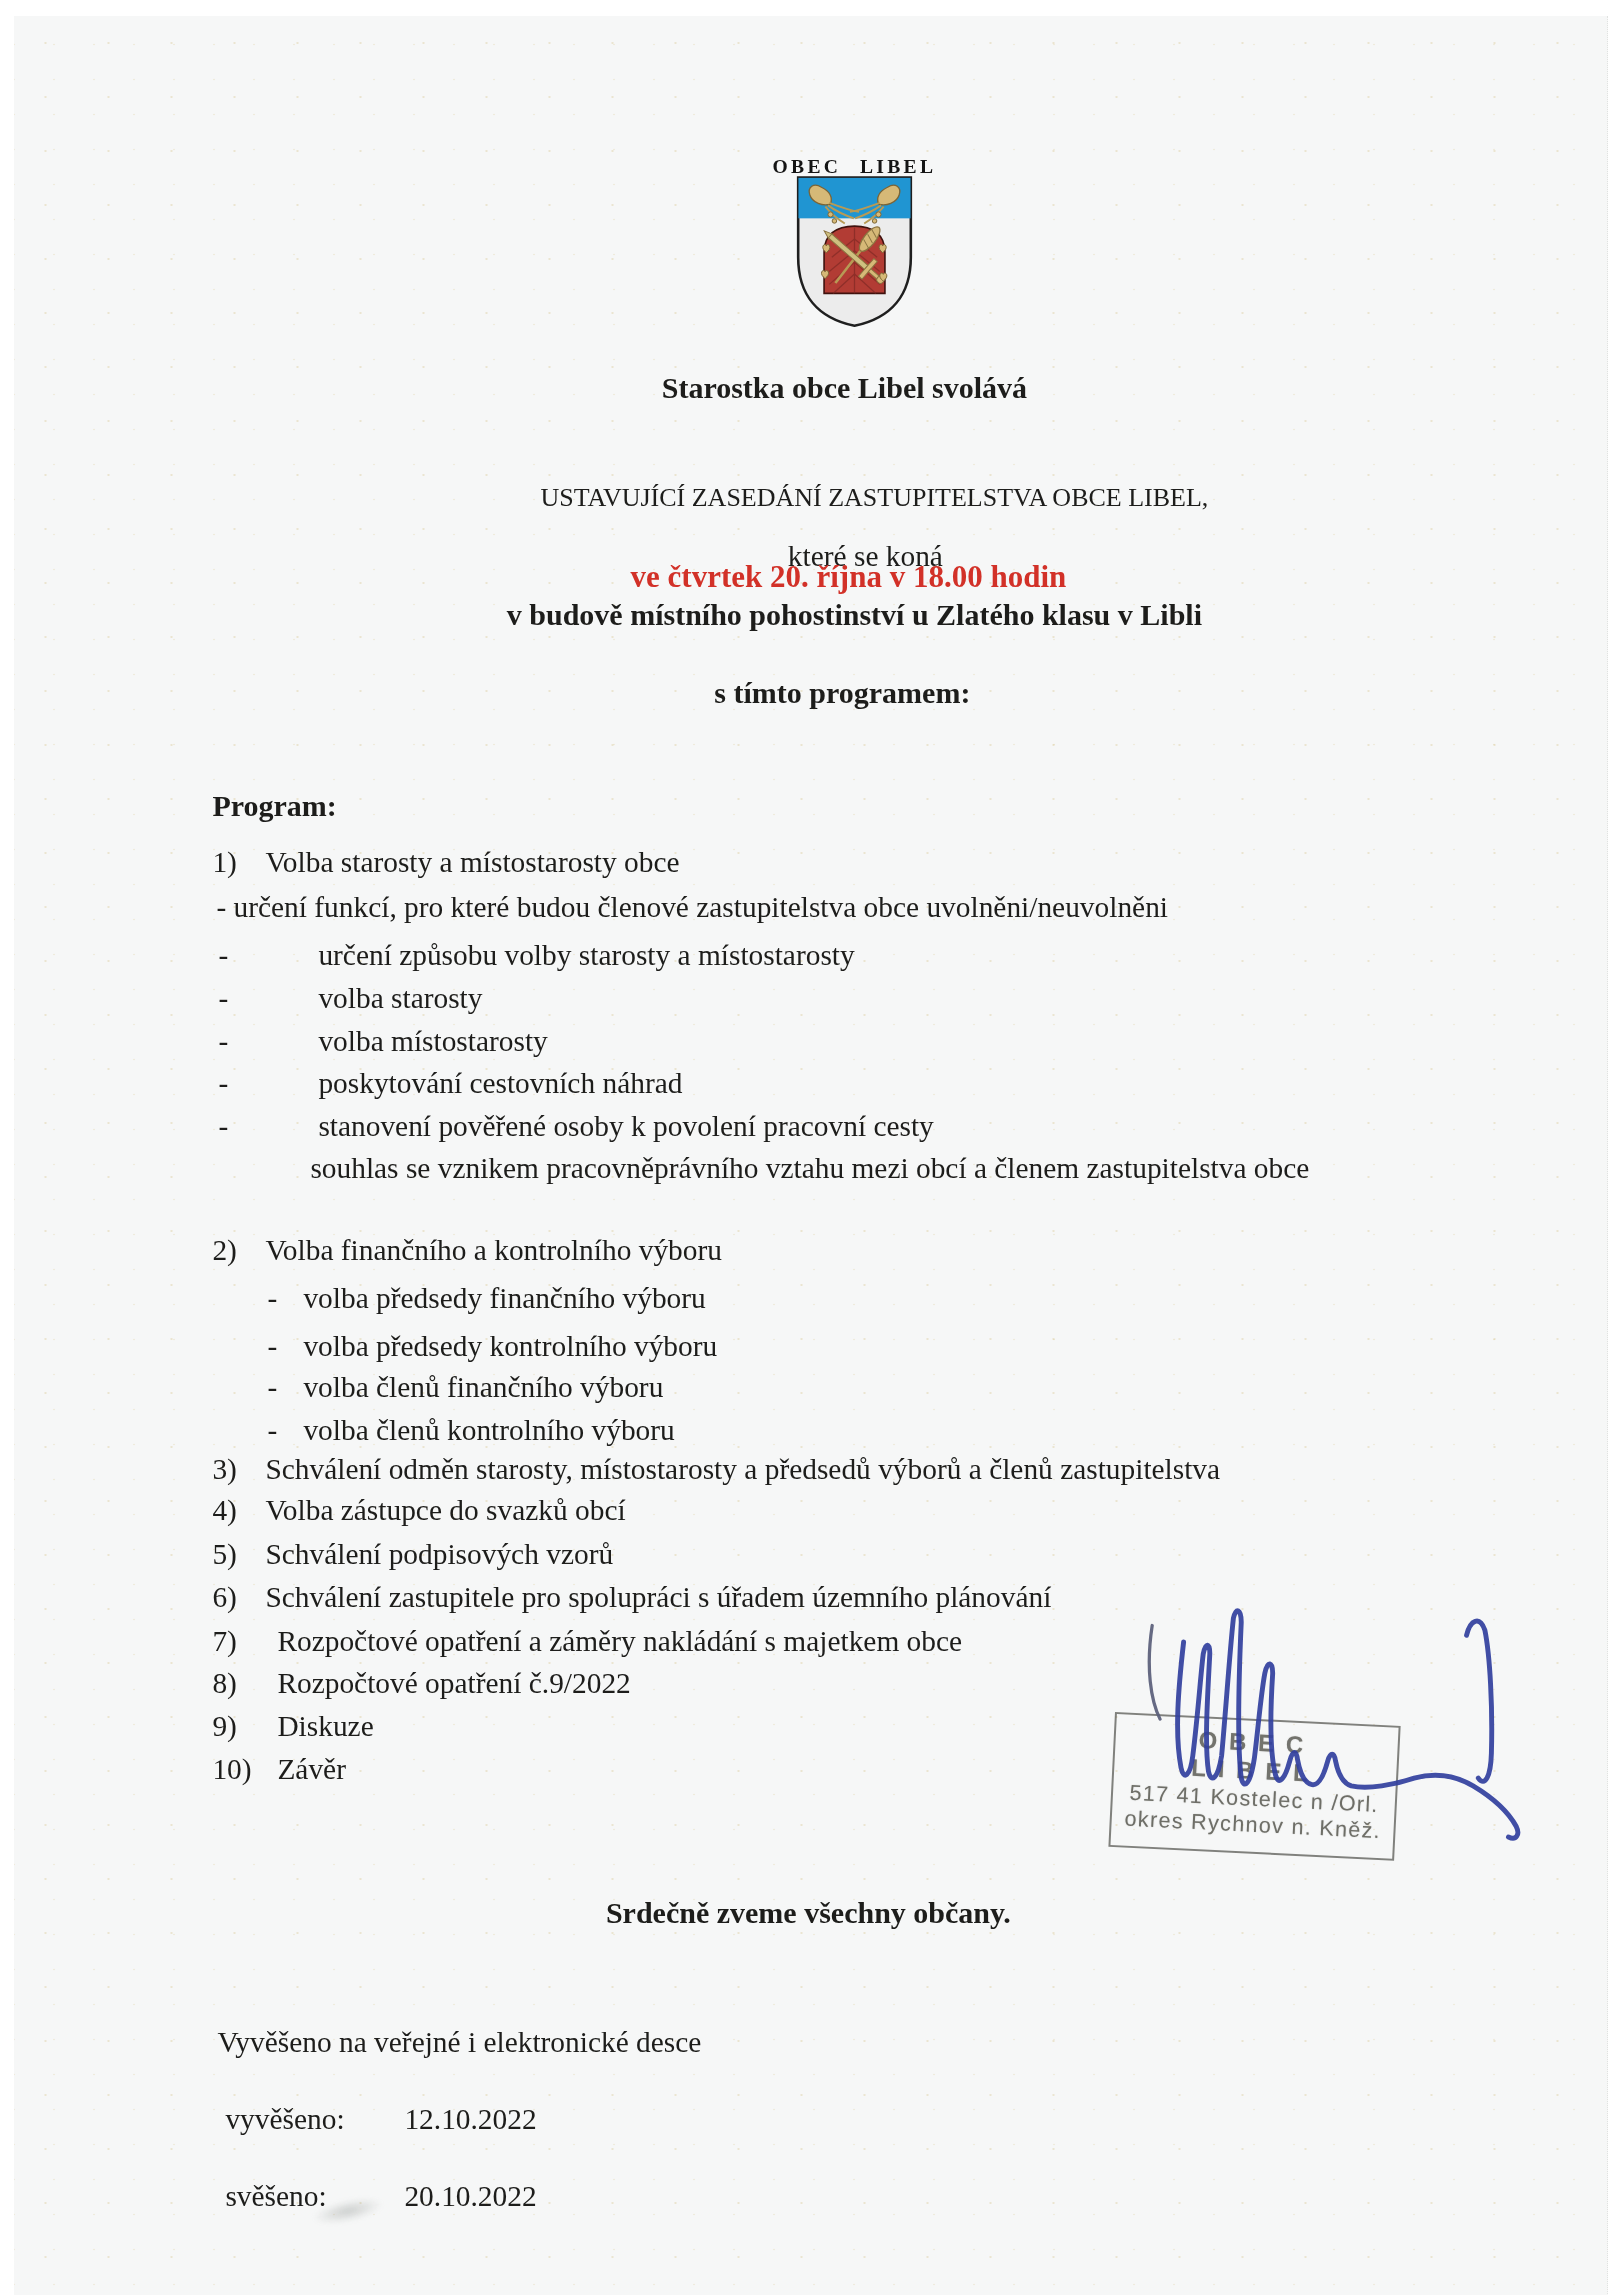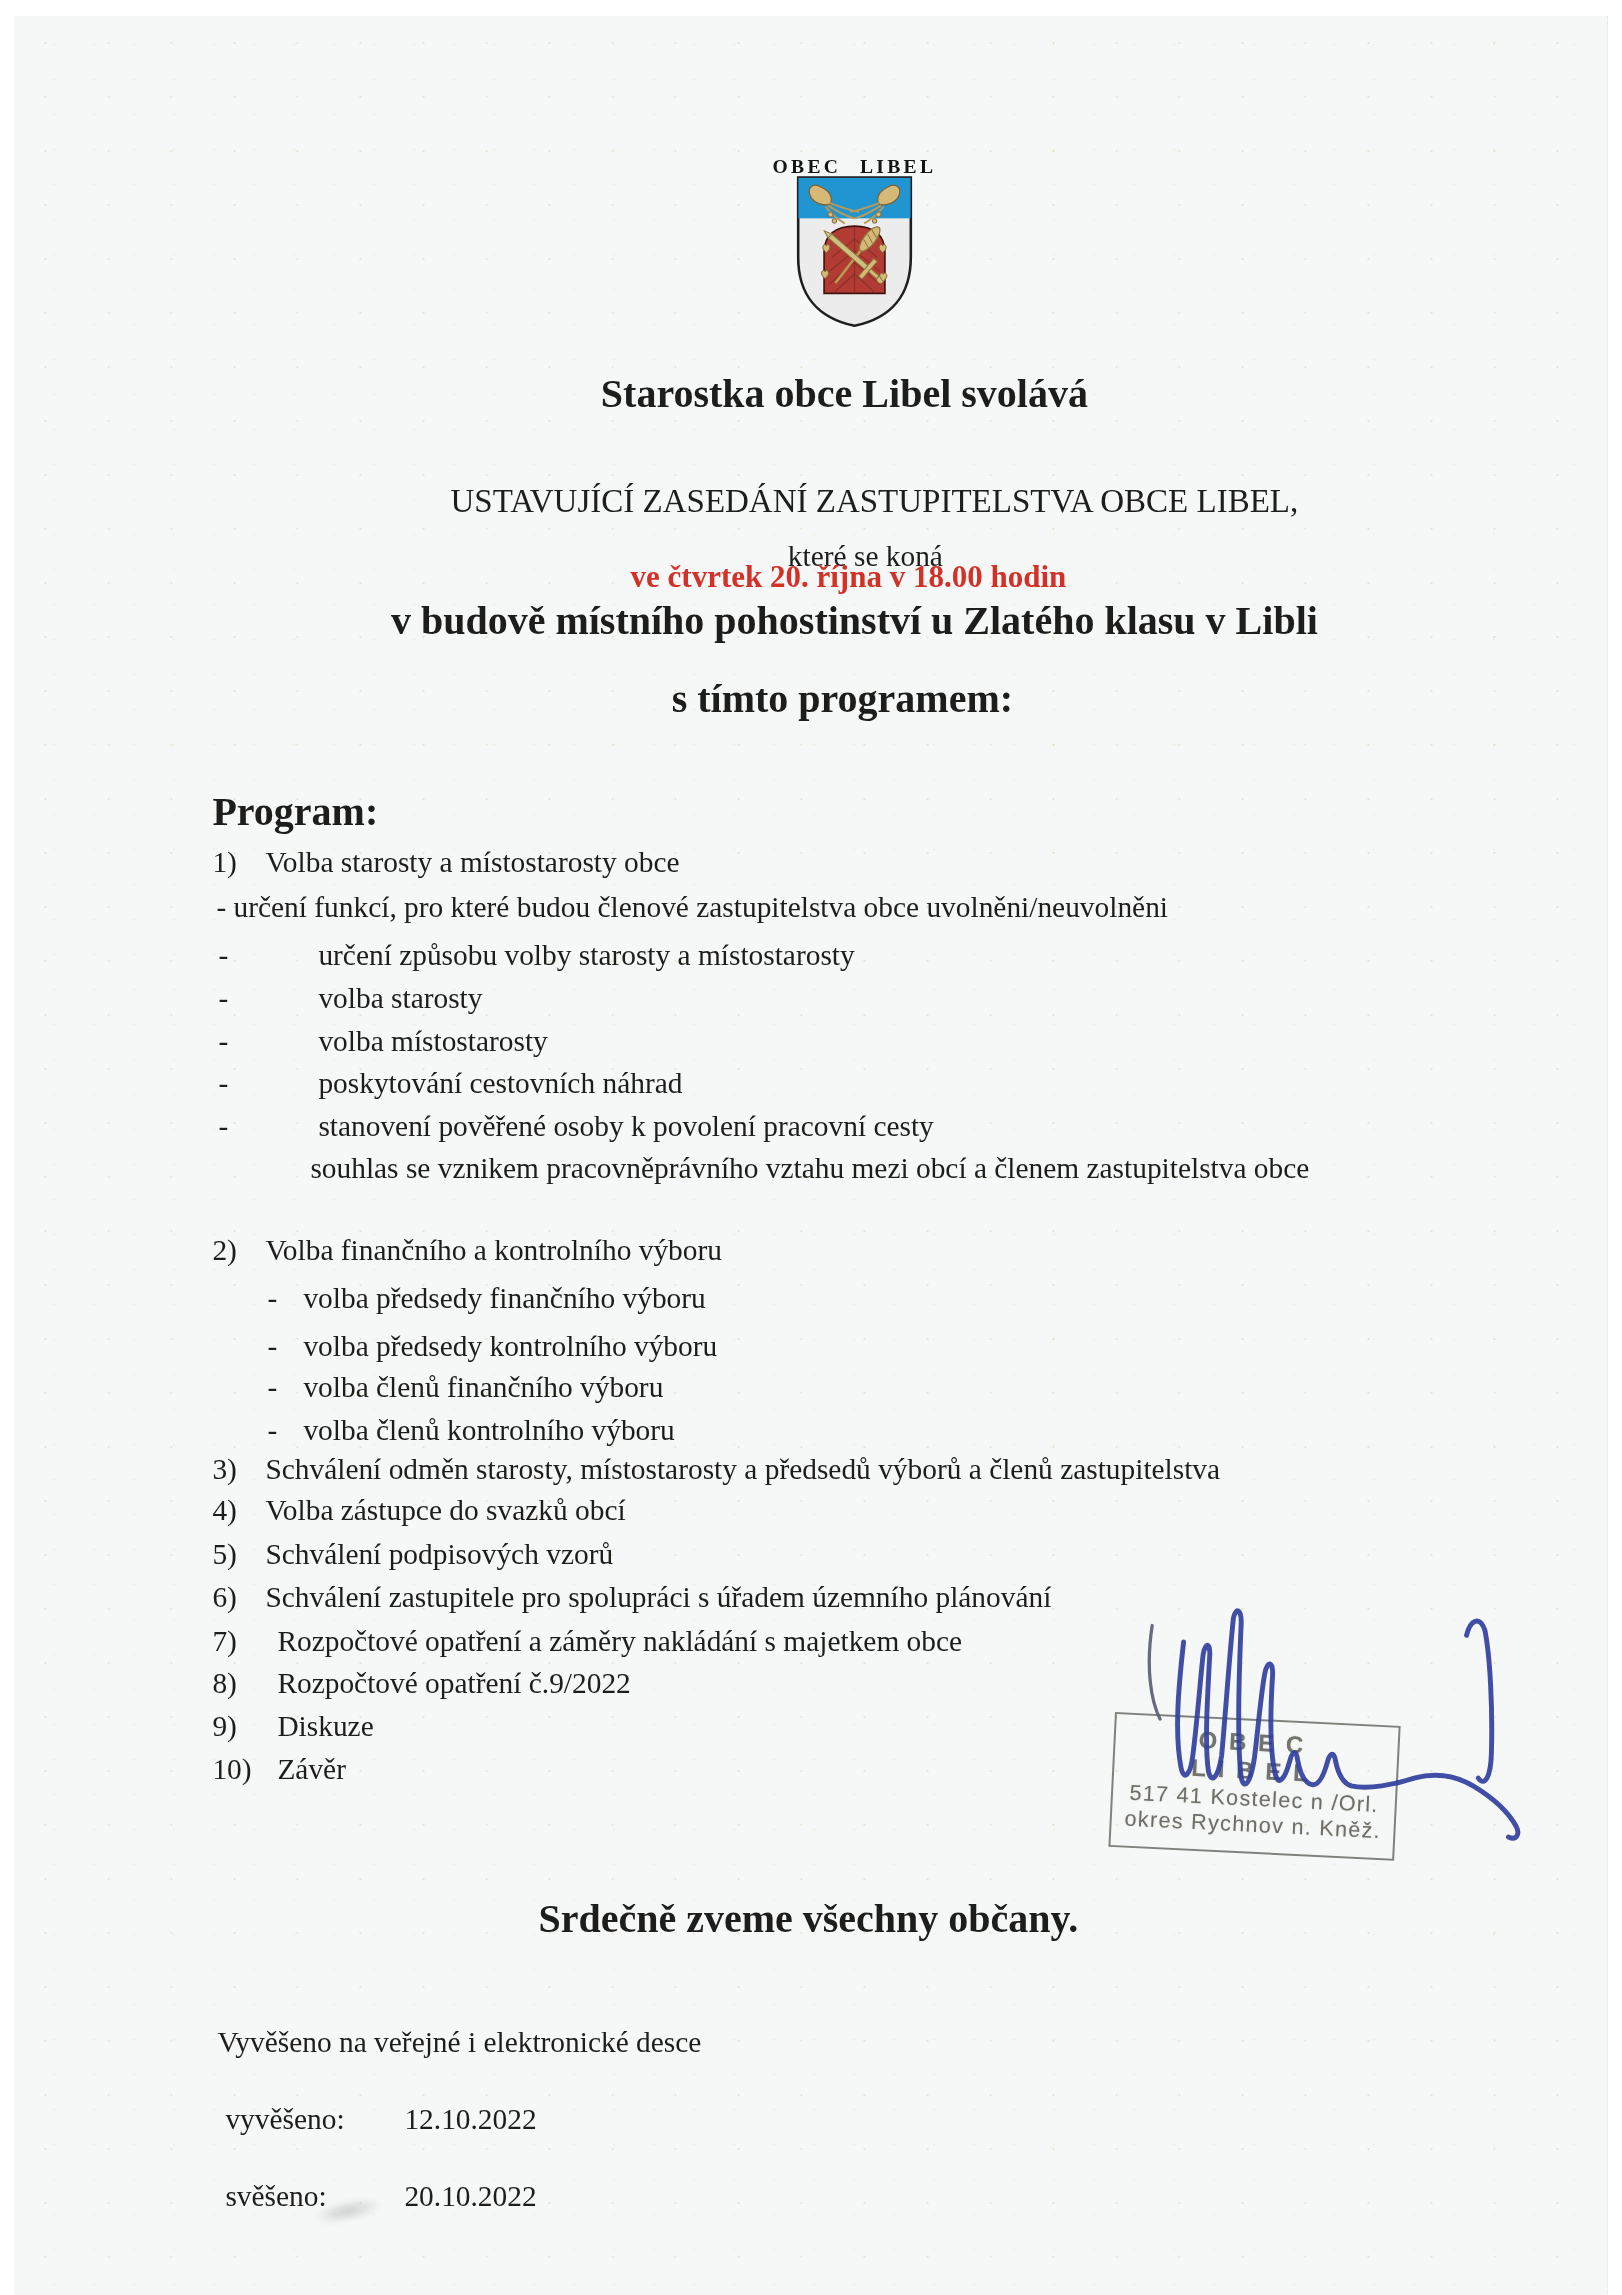--- a/index.html
+++ b/index.html
@@ -15,23 +15,23 @@
       radial-gradient(rgba(216,200,146,.38) 0.9px, rgba(216,200,146,0) 1.4px),
       radial-gradient(rgba(222,210,160,.30) 0.8px, rgba(222,210,160,0) 1.3px);
     background-size:63px 54px,40px 35px;
     background-position:0 0,20px 11px;
     border-right:1.3px dotted #e0e2e0;
   }
   .abs{position:absolute;white-space:nowrap;}
   .ctr{transform:translateX(-50%);}
   .b{font-weight:bold;}
   .t45{font-size:29.4px;line-height:1.15;margin-top:16px;}
-  .t46{font-size:40px;line-height:1.15;text-align:center;}
+  .t46{font-size:30px;line-height:1.15;text-align:center;}
   .t48{font-size:31px;line-height:1.15;}
-  .t50{font-size:33px;line-height:1.15;text-align:right;}
+  .t50{font-size:26px;line-height:1.15;text-align:right;}
   .red{color:#d23128;}
   .crest-caption{
     font-size:19.6px;font-weight:bold;letter-spacing:3.3px;word-spacing:10.5px;color:#151515;
   }
   .stamp{
     position:absolute;left:1101px;top:1696px;width:264px;height:115px;
     border:2.6px solid rgba(72,72,66,.68);
     transform:rotate(2.8deg);transform-origin:top left;
     text-align:center;padding:7.9px 9.2px;z-index:1;
     color:#57574f;

